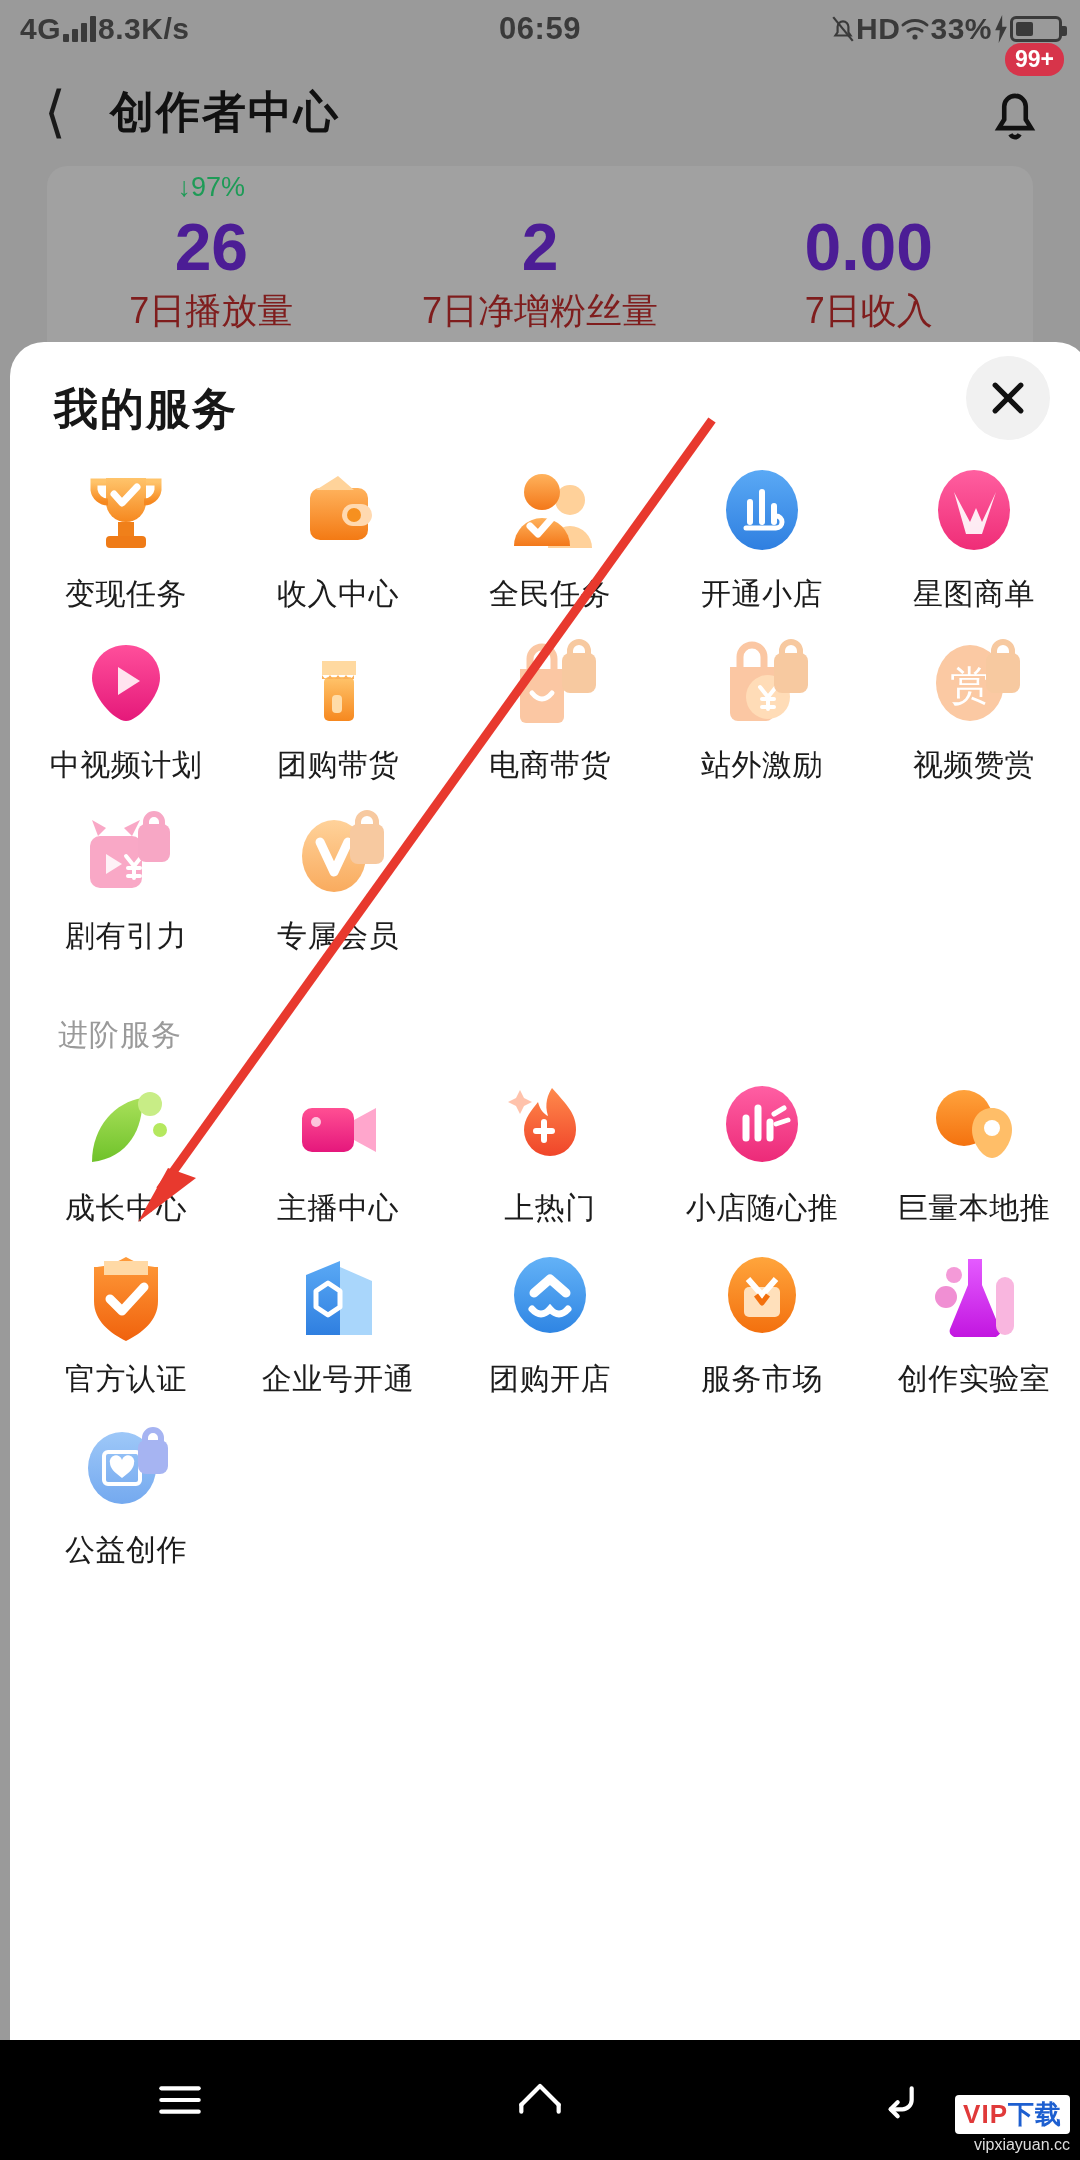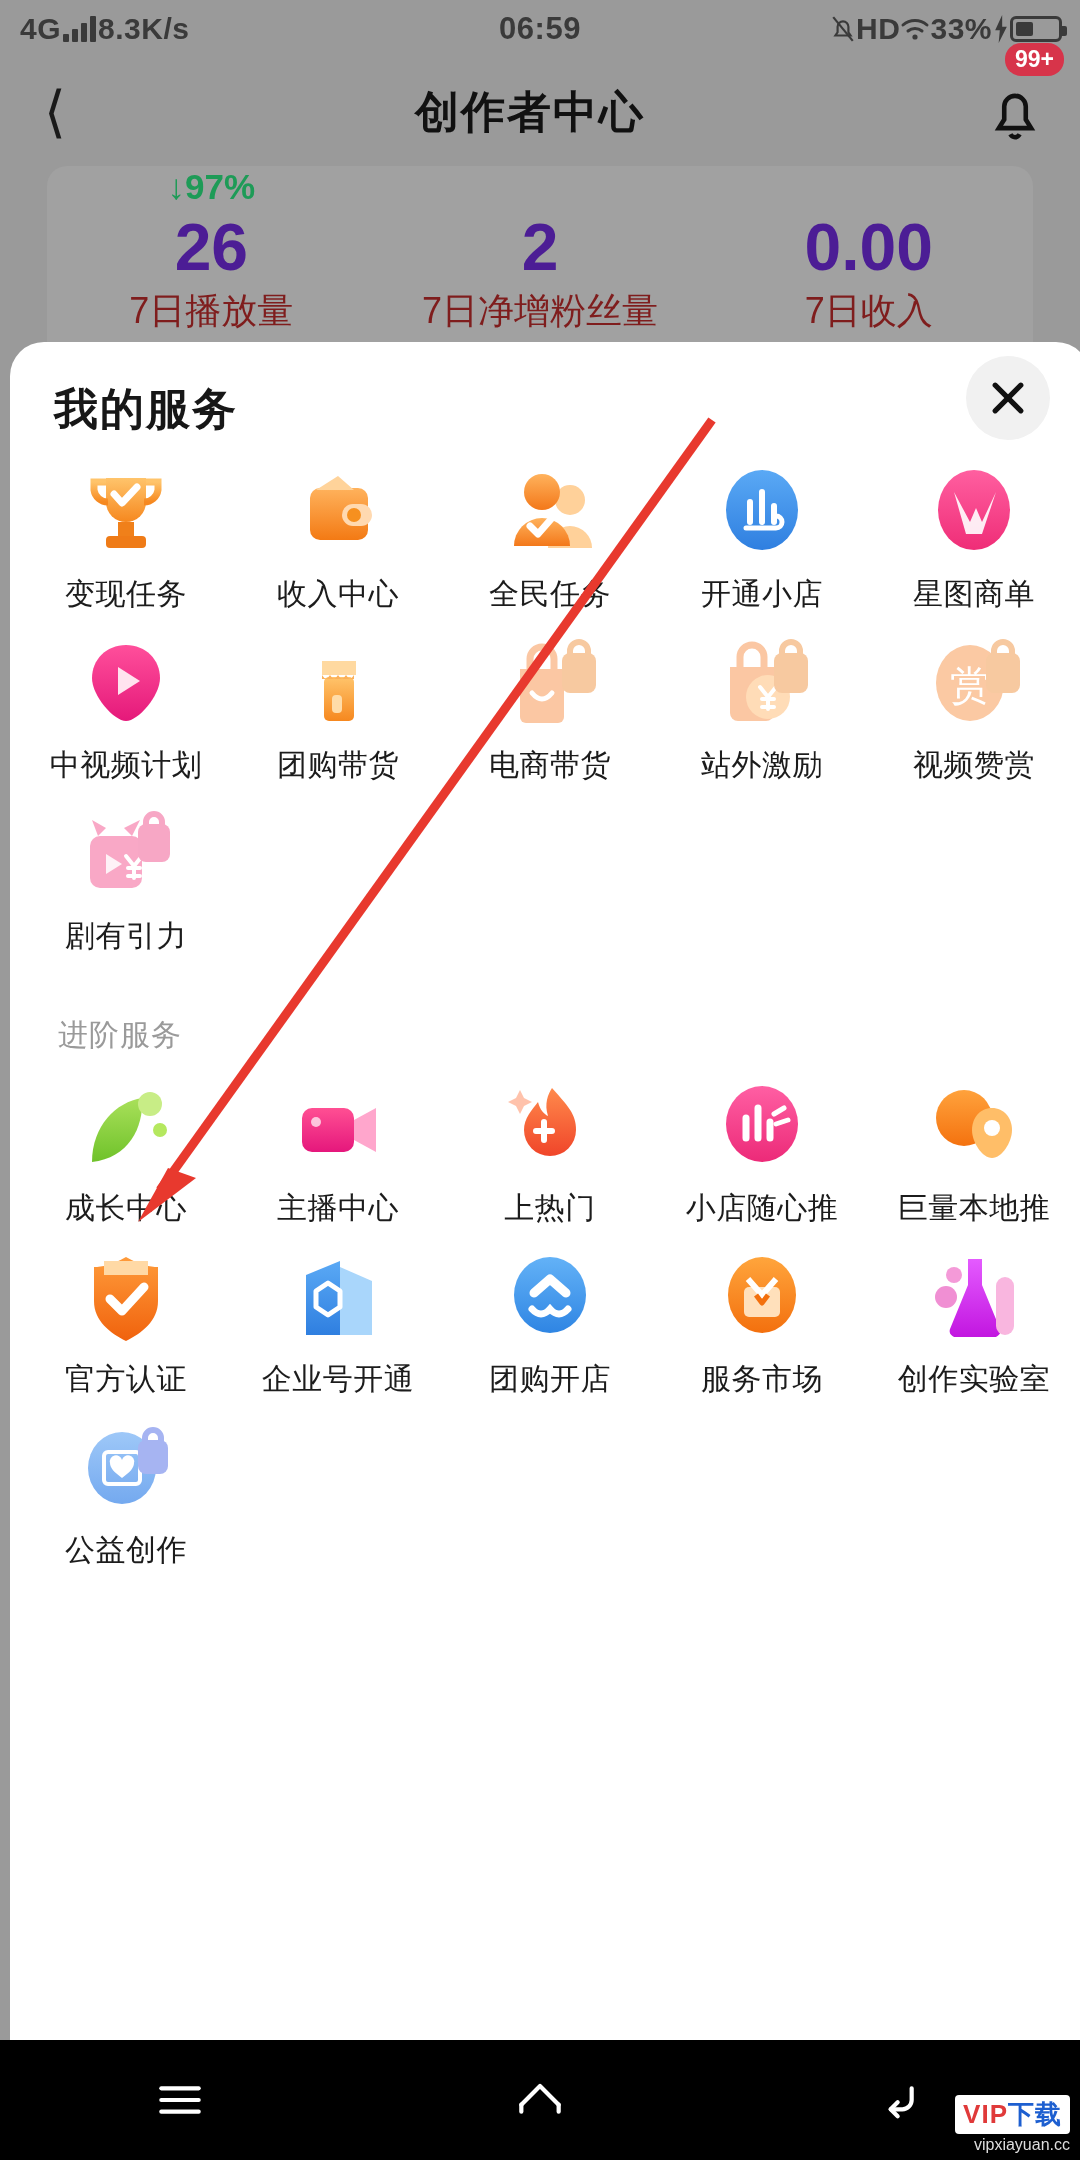--- a/index.html
+++ b/index.html
@@ -25,30 +25,30 @@
   .bars i{ display:block; width:6px; background:#3a3a3a; border-radius:1px;}
   .bars i:nth-child(1){height:8px}.bars i:nth-child(2){height:13px}
   .bars i:nth-child(3){height:19px}.bars i:nth-child(4){height:26px}
   .batt{ width:52px;height:26px;border:3px solid #3a3a3a;border-radius:6px;position:relative;display:flex;align-items:center;}
   .batt::after{content:"";position:absolute;right:-8px;top:7px;width:5px;height:10px;background:#3a3a3a;border-radius:0 2px 2px 0;}
   .batt i{display:block;height:14px;width:17px;background:#3a3a3a;margin-left:3px;border-radius:2px;}
 
   .navbar{ position:absolute; top:58px; left:0; width:1080px; height:108px;
            display:flex; align-items:center; }
   .nav-back{ width:110px; text-align:center; font-size:56px; color:#1a1a1a; font-weight:300; line-height:1;}
-  .nav-title{ flex:1; text-align:center; font-size:44px; color:#111; font-weight:bold; letter-spacing:2px;}
+  .nav-title{ flex:1; font-size:44px; color:#111; font-weight:bold; letter-spacing:2px;}
   .nav-bell{ width:130px; position:relative; display:flex; justify-content:center;}
   .badge{ position:absolute; top:-34px; right:16px; background:#d7344a; color:#fff;
           font-size:23px; padding:3px 10px; border-radius:16px; font-weight:bold;text-align:center;}
 
   .statcard{ position:absolute; top:166px; left:47px; width:986px; height:400px;
              background:rgba(255,255,255,0.07); border-radius:20px; overflow:hidden;}
   .statrow{ display:flex; }
   .statcell{ flex:1; text-align:center; }
-  .delta{ font-size:35px; font-weight:bold; height:42px; line-height:42px;}
+  .delta{ font-size:27px; font-weight:normal; height:42px; line-height:42px;}
   .delta.down{ color:#1e9b57; }
   .delta.up{ color:#cf1a35; }
   .statnum{ font-size:66px; font-weight:bold; color:#4c1d95; line-height:78px;}
   .statlabel{ font-size:36px; color:#7f1d1d; line-height:50px;}
 
   
   #sheet{
     position:absolute; left:10px; bottom:120px; width:1080px; height:1698px;
     background:#fff; border-radius:34px 34px 0 0;
   }
@@ -342,20 +342,39 @@
             <path d="M30 52l16 10-16 10z" fill="#fff" opacity=".85"></path>
             <path d="M50 54l8 10 8-10M52 66h12M52 74h12M58 64v12" stroke="#fff" stroke-width="4" fill="none" stroke-linecap="round"></path>
             <g>
               <rect x="62" y="22" width="32" height="38" rx="8" fill="#f7a7c5"></rect>
               <path d="M70 26v-6a8 8 0 0 1 16 0v6" fill="none" stroke="#f7a7c5" stroke-width="6"></path>
             </g>
           </svg>
         </div>
         <div class="cap">剧有引力</div>
       </div>
+      <div class="cell">
+        <div class="ic">
+          <svg viewBox="0 0 100 100">
+            <defs>
+              <linearGradient id="g_grid-my_11" x1="0" y1="0" x2="0" y2="1">
+                <stop offset="0" stop-color="#ffd29a"></stop>
+                <stop offset="1" stop-color="#f9ab5e"></stop>
+              </linearGradient>
+            </defs>
+            <ellipse cx="46" cy="54" rx="32" ry="36" fill="url(#g_grid-my_11)"></ellipse>
+            <path d="M32 40l14 30 14-30" fill="none" stroke="#fff" stroke-width="9" stroke-linecap="round" stroke-linejoin="round"></path>
+            <g>
+              <rect x="62" y="22" width="34" height="40" rx="8" fill="#f7c9a0"></rect>
+              <path d="M70 26v-6a9 9 0 0 1 18 0v6" fill="none" stroke="#f7c9a0" stroke-width="6"></path>
+            </g>
+          </svg>
+        </div>
+        <div class="cap">专属会员</div>
+      </div>
     </div>
 
   <div class="section-title">进阶服务</div>
 
   <div class="grid" id="grid-adv">
       <div class="cell">
         <div class="ic">
           <svg viewBox="0 0 100 100">
             <defs>
               <linearGradient id="g_grid-adv_0" x1="0" y1="0" x2="0" y2="1">

